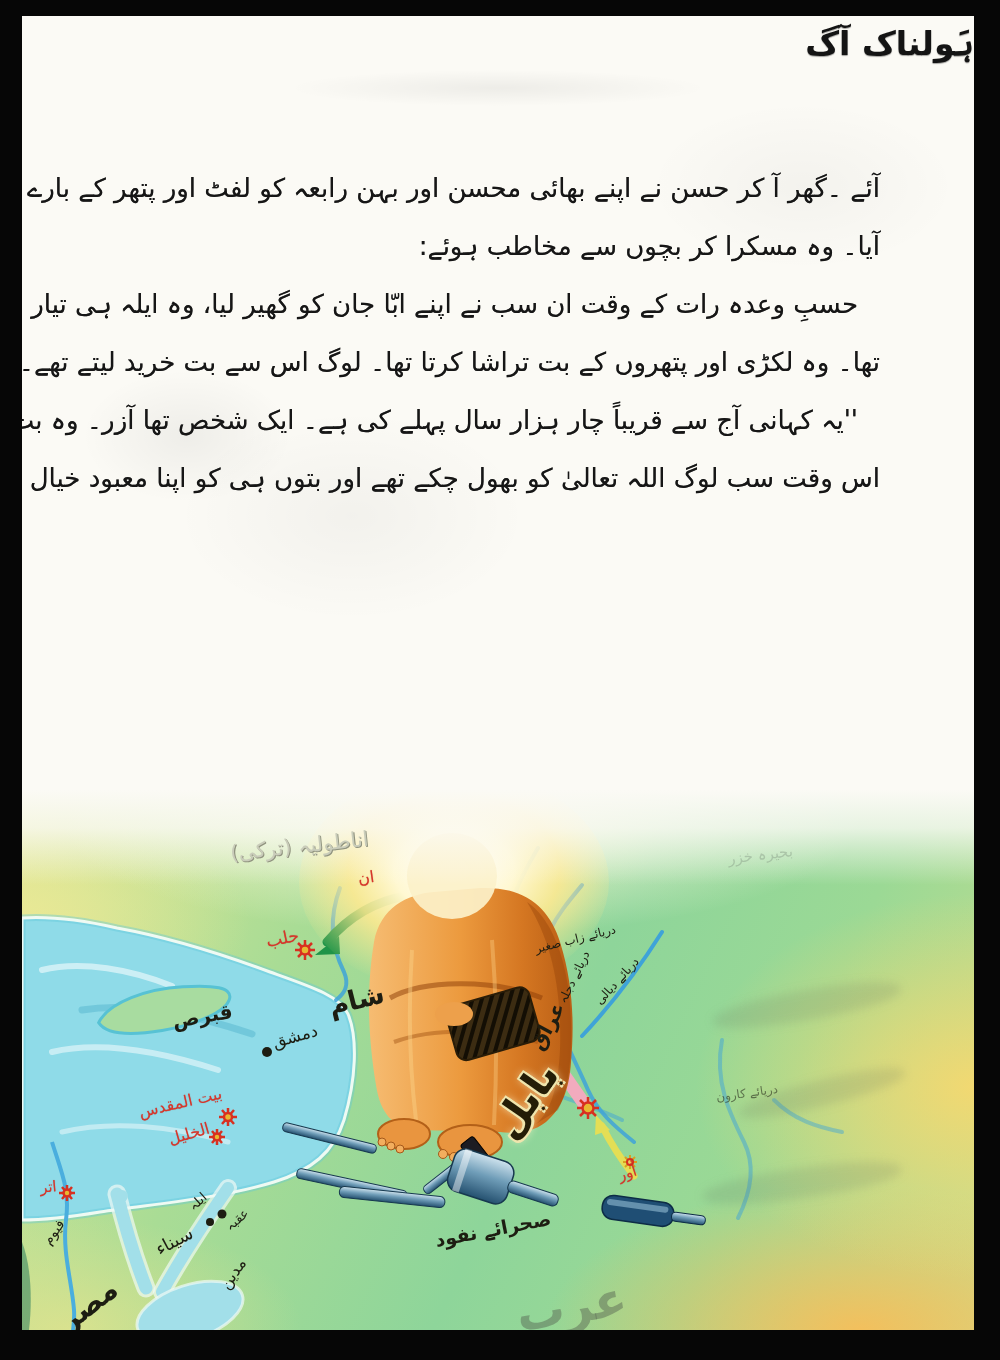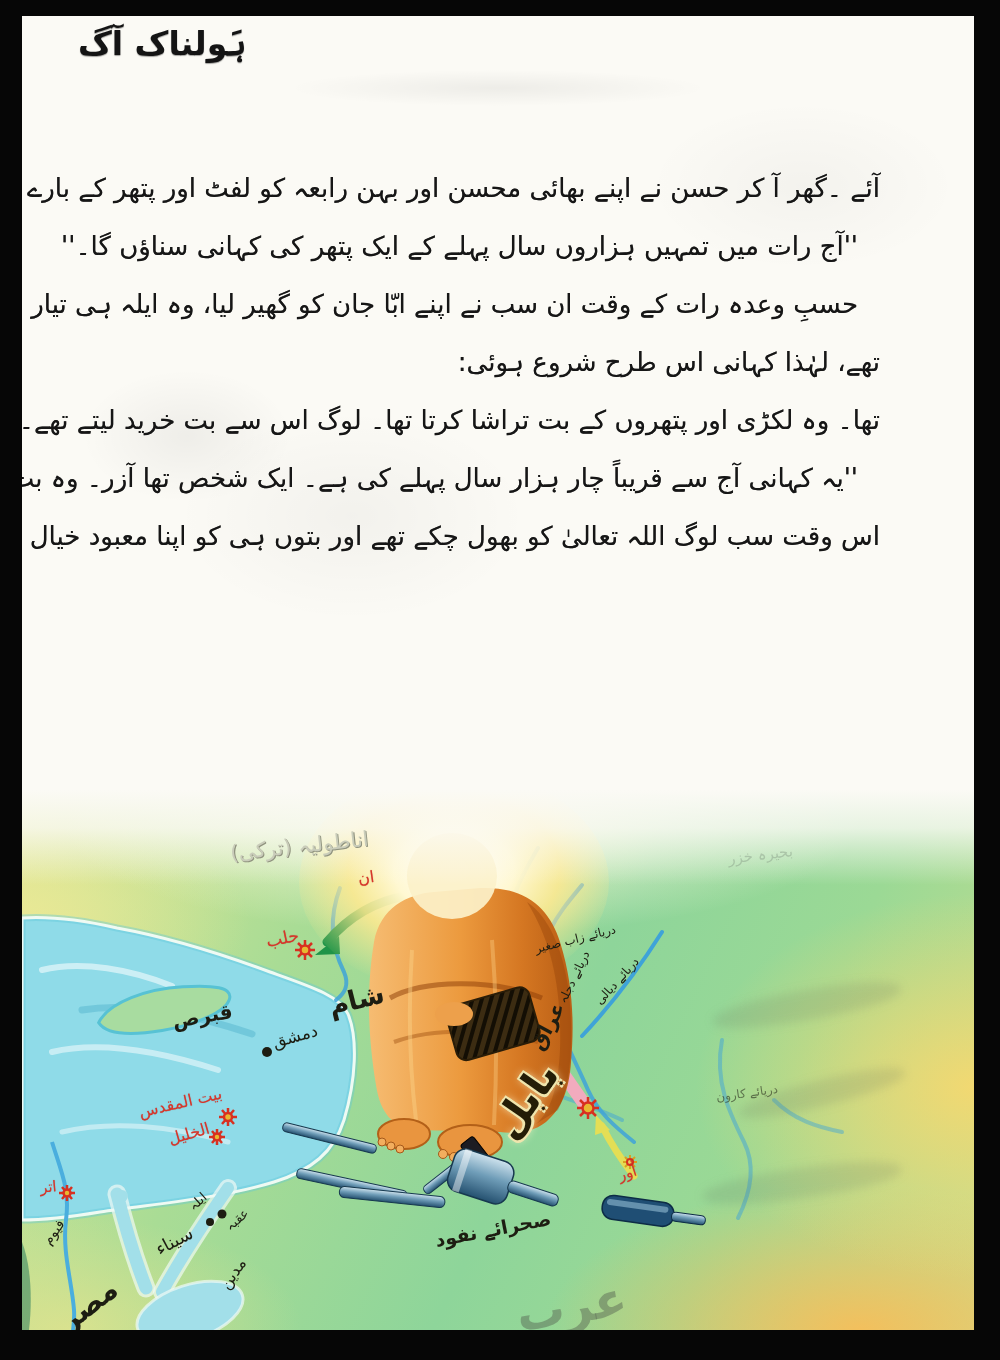--- a/index.html
+++ b/index.html
@@ -11,21 +11,21 @@
     position:absolute;left:22px;top:16px;width:952px;height:1314px;
     background:
       radial-gradient(300px 26px at 50% 72px, rgba(0,0,0,.055), transparent 70%),
       radial-gradient(150px 95px at 165px 420px, rgba(0,0,0,.05), transparent 70%),
       radial-gradient(250px 150px at 330px 500px, rgba(0,0,0,.035), transparent 70%),
       radial-gradient(220px 120px at 82% 170px, rgba(0,0,0,.03), transparent 70%),
       #fbfaf5;
     overflow:hidden;
   }
   .title{
-    position:absolute;top:8px;left:8px;right:0;margin:0;text-align:left;
+    position:absolute;top:8px;left:16px;right:0;margin:0;text-align:right;
     font-size:33px;font-weight:bold;color:#141414;direction:rtl;
     text-shadow:0 1px 1px rgba(0,0,0,.35);
     padding-left:48px;
   }
   .text{
     position:absolute;top:143px;left:128px;right:94px;direction:rtl;
     font-size:26px;color:#161616;text-shadow:0 0 .6px rgba(0,0,0,.6);
   }
   .line{height:58px;line-height:58px;white-space:nowrap;text-align:justify;text-align-last:justify;overflow:visible;}
   .line.short{text-align-last:right;}
@@ -87,23 +87,22 @@
 </style>
 </head>
 <body>
 
 <div class="page">
 
   <h1 class="title">ہَولناک آگ</h1>
 
   <div class="text">
     <div class="line">آئے ۔گھر آ کر حسن نے اپنے بھائی محسن اور بہن رابعہ کو لفٹ اور پتھر کے بارے میں</div>
-    <div class="line indent">''آج رات میں تمہیں ہزاروں سال پہلے کے ایک پتھر کی کہانی سناؤں گا۔''</div>
+    <div class="line short">آیا۔ وہ مسکرا کر بچوں سے مخاطب ہوئے:</div>
     <div class="line indent">حسبِ وعدہ رات کے وقت ان سب نے اپنے ابّا جان کو گھیر لیا، وہ ایلہ ہی تیار</div>
-    <div class="line short">تھے، لہٰذا کہانی اس طرح شروع ہوئی:</div>
     <div class="line">تھا۔ وہ لکڑی اور پتھروں کے بت تراشا کرتا تھا۔ لوگ اس سے بت خرید لیتے تھے۔</div>
     <div class="line indent">''یہ کہانی آج سے قریباً چار ہزار سال پہلے کی ہے۔ ایک شخص تھا آزر۔ وہ بت تراش</div>
     <div class="line">اس وقت سب لوگ اللہ تعالیٰ کو بھول چکے تھے اور بتوں ہی کو اپنا معبود خیال کرتے تھے۔</div>
   </div>
 
   <div class="map">
 
     <svg width="952" height="540" viewBox="0 0 952 540">
       <defs>
         <radialGradient id="glow" cx="50%" cy="45%" r="55%">

